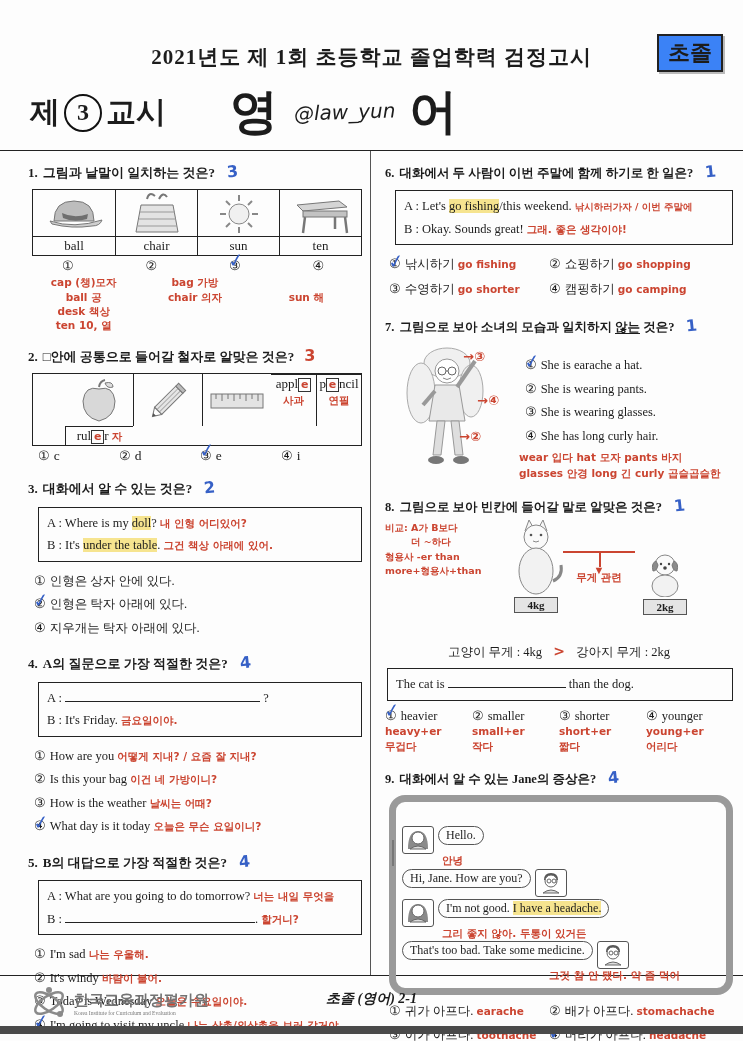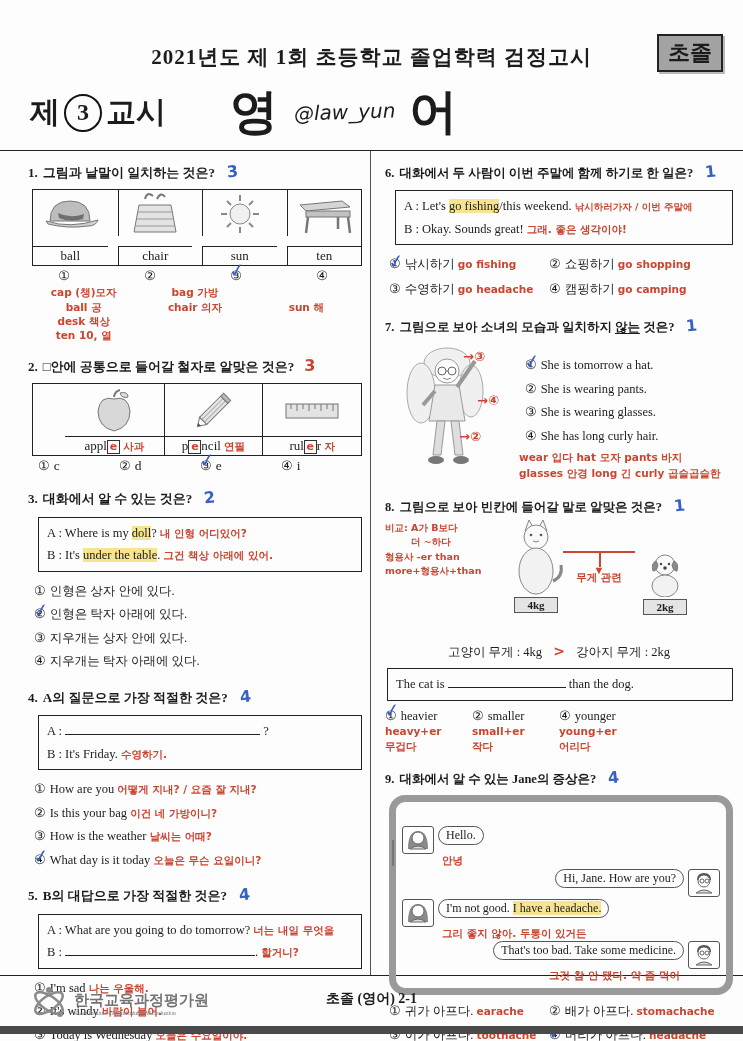--- a/index.html
+++ b/index.html
@@ -2,21 +2,21 @@
 <html><head>
 <meta charset="utf-8">
 <style>
   html,body{margin:0;padding:0;background:#fff;}
   .page{position:relative;width:743px;height:1041px;background:#fdfdfd;overflow:hidden;
         font-family:"Liberation Serif","DejaVu Serif",serif;color:#1c1c1c;}
   
   .hdr{position:relative;height:150px;}
   .exam-title{position:absolute;top:43px;left:0;width:100%;text-align:center;
               font-size:21px;font-weight:bold;letter-spacing:1px;}
-  .badge{position:absolute;top:34px;right:20px;background:#a3a3a3;border:2px solid #222;
+  .badge{position:absolute;top:34px;right:20px;background:#3b82f6;border:2px solid #222;
          padding:2px 9px;font-size:22px;font-weight:bold;box-shadow:2px 2px 0 #bbb;}
   .period{position:absolute;top:92px;left:30px;font-size:30px;font-weight:bold;
           display:flex;align-items:center;gap:4px;}
   .circle-num{display:inline-flex;align-items:center;justify-content:center;width:34px;height:34px;
           border:2.5px solid #111;border-radius:50%;font-size:24px;}
   .subject{position:absolute;top:80px;left:230px;font-size:48px;font-weight:bold;
            display:flex;align-items:center;gap:14px;letter-spacing:2px;}
   .handle{font-family:"DejaVu Sans",sans-serif;font-style:italic;font-size:20px;
           font-weight:normal;letter-spacing:0;transform:rotate(-2deg);}
   
@@ -37,22 +37,22 @@
   .dlg{border:1.5px solid #222;padding:4px 8px;margin:7px 0 7px 10px;font-size:12.5px;line-height:1.8;}
   .opt-line{font-size:12.5px;line-height:1.8;margin-left:6px;}
   .optnum{position:relative;display:inline-block;margin-right:4px;font-size:13px;}
   .chk::after{content:"✓";position:absolute;left:-1px;top:-9px;color:#3660c6;font-size:19px;
        font-weight:bold;font-family:"DejaVu Sans",sans-serif;transform:rotate(-8deg);}
   .hl{background:#f6e48f;}
   .blank{display:inline-block;border-bottom:1.2px solid #222;height:12px;vertical-align:baseline;}
   .grid2{display:grid;grid-template-columns:1fr 1.15fr;font-size:12.5px;line-height:1.9;margin-left:4px;}
   
   .imgtable{display:grid;border:1.5px solid #222;margin:6px 0 2px 4px;text-align:center;}
-  .t4{grid-template-columns:repeat(4,1fr);gap:10px;}
-  .t3{grid-template-columns:repeat(3,1fr);padding-left:32px;}
+  .t4{grid-template-columns:repeat(4,1fr);}
+  .t3{grid-template-columns:repeat(5,1fr);padding-left:32px;}
   .cell{border-left:1px solid #222;padding:3px 2px 1px;}
   .cell.fc{border-left:none;}
   .wcell{border-left:1px solid #222;border-top:1px solid #222;font-size:13px;padding:1px 2px;}
   .wcell.fc{border-left:none;}
   .numrow{display:grid;text-align:center;font-size:13.5px;margin-top:2px;}
   .noterow{display:grid;text-align:center;line-height:1.35;margin-top:1px;}
   .ltr-box{display:inline-block;border:1px solid #333;min-width:11px;line-height:12px;
            color:#cb4531;font-family:"DejaVu Sans",sans-serif;font-weight:bold;font-size:11px;}
   
   .q7-body{display:flex;gap:6px;margin-top:4px;}
@@ -68,31 +68,31 @@
   .q8-brline::after{content:"";position:absolute;left:50%;top:0;width:2px;height:14px;background:#cb4531;}
   .q8-brarrow{color:#cb4531;font-size:11px;line-height:2px;}
   .scalebox{display:inline-block;border:1.5px solid #555;background:#e4e4e4;font-weight:bold;
             font-size:11px;padding:1px 12px;}
   .wline{text-align:center;font-size:12.5px;margin:2px 0 4px;}
   .opt4{display:grid;grid-template-columns:repeat(4,1fr);font-size:12.5px;margin-top:2px;}
   
   .phone{border:7px solid #9a9a9a;border-radius:16px;width:318px;padding:24px 6px 4px;margin:6px 0 4px 4px;position:relative;}
   .phone::before{content:"";position:absolute;left:-4px;top:38px;width:2px;height:26px;background:#777;}
   .crow{display:flex;align-items:flex-start;gap:4px;margin-bottom:2px;}
-  .crow.right{justify-content:flex-end;}
+  .crow.right{}
   .avatar{width:30px;height:26px;border:1px solid #555;border-radius:3px;flex:none;background:#fff;}
   .bubble{border:1.2px solid #555;border-radius:10px;padding:1px 7px;font-size:12px;white-space:nowrap;}
   .bnote{margin:-1px 0 2px 40px;line-height:1.1;}
   .bnote.r{text-align:right;margin-right:40px;margin-left:0;}
   
   .ftr{position:relative;height:58px;}
   .org{position:absolute;left:30px;top:10px;display:flex;align-items:center;gap:6px;}
   .org-kor{font-size:15px;font-weight:bold;color:#737373;}
   .org-eng{font-size:5.5px;color:#777;}
-  .pageno{position:absolute;left:0;width:100%;text-align:center;top:14px;font-size:14px;font-weight:bold;}
+  .pageno{position:absolute;left:0;width:100%;text-align:center;top:14px;font-size:14px;font-weight:bold;font-style:italic;}
   .botbar{position:absolute;bottom:0;left:0;width:100%;height:8px;background:#4a4a4a;}
   svg{display:block;margin:0 auto;}
   u{text-underline-offset:2px;}
 </style>
 </head>
 <body>
 
 <div class="page">
 
   <div class="hdr">
@@ -232,31 +232,30 @@
       <div class="q">
         <div class="q-head">
           <span class="q-num">3.</span><span>대화에서 알 수 있는 것은?</span><span class="hwb">2</span>
         </div>
         <div class="dlg">
           <div><span>A : Where is my </span><span class="hl">doll</span><span>?</span> <span class="hw">내 인형 어디있어?</span></div>
           <div><span>B : It's </span><span class="hl">under the table</span><span>.</span> <span class="hw">그건 책상 아래에 있어.</span></div>
         </div>
         <div class="opt-line"><span class="optnum">①</span><span>인형은 상자 안에 있다.</span></div>
         <div class="opt-line"><span class="optnum chk">②</span><span>인형은 탁자 아래에 있다.</span></div>
-        <div class="opt-line"><span class="optnum">③</span><span>지우개는 상자 안에 있다.</span></div>
         <div class="opt-line"><span class="optnum">④</span><span>지우개는 탁자 아래에 있다.</span></div>
       </div>
 
       <div class="q">
         <div class="q-head">
           <span class="q-num">4.</span><span>A의 질문으로 가장 적절한 것은?</span><span class="hwb">4</span>
         </div>
         <div class="dlg">
           <div><span>A :</span> <span class="blank" style="width:195px;"></span> <span>?</span></div>
-          <div><span>B : It's Friday.</span> <span class="hw">수영하기.</span></div>
+          <div><span>B : It's Friday.</span> <span class="hw">금요일이야.</span></div>
         </div>
         <div class="opt-line"><span class="optnum">①</span><span>How are you</span> <span class="hw">어떻게 지내? / 요즘 잘 지내?</span></div>
         <div class="opt-line"><span class="optnum">②</span><span>Is this your bag</span> <span class="hw">이건 네 가방이니?</span></div>
         <div class="opt-line"><span class="optnum">③</span><span>How is the weather</span> <span class="hw">날씨는 어때?</span></div>
         <div class="opt-line"><span class="optnum chk">④</span><span>What day is it today</span> <span class="hw">오늘은 무슨 요일이니?</span></div>
       </div>
 
       <div class="q">
         <div class="q-head">
           <span class="q-num">5.</span><span>B의 대답으로 가장 적절한 것은?</span><span class="hwb">4</span>
@@ -278,21 +277,21 @@
         <div class="q-head" style="font-size:12.5px;">
           <span class="q-num">6.</span><span>대화에서 두 사람이 이번 주말에 함께 하기로 한 일은?</span><span class="hwb">1</span>
         </div>
         <div class="dlg">
           <div><span>A : Let's </span><span class="hl">go fishing</span><span>/this weekend.</span> <span class="hw hw-s">낚시하러가자 / 이번 주말에</span></div>
           <div><span>B : Okay. Sounds great!</span> <span class="hw">그래. 좋은 생각이야!</span></div>
         </div>
         <div class="grid2">
           <span><span class="optnum chk">①</span><span>낚시하기</span> <span class="hw">go fishing</span></span>
           <span><span class="optnum">②</span><span>쇼핑하기</span> <span class="hw">go shopping</span></span>
-          <span><span class="optnum">③</span><span>수영하기</span> <span class="hw">go headache</span></span>
+          <span><span class="optnum">③</span><span>수영하기</span> <span class="hw">go shorter</span></span>
           <span><span class="optnum">④</span><span>캠핑하기</span> <span class="hw">go camping</span></span>
         </div>
       </div>
 
       <div class="q">
         <div class="q-head" style="font-size:12.5px;">
           <span class="q-num">7.</span><span><span>그림으로 보아 소녀의 모습과 일치하지 </span><u>않는</u><span> 것은?</span></span><span class="hwb">1</span>
         </div>
         <div class="q7-body">
           <div class="fig-wrap">
@@ -311,21 +310,21 @@
               <path d="M44 80 L52 80 L48 114 L40 114 Z" fill="#dedede" stroke="#999"></path>
               <path d="M58 80 L66 80 L70 114 L62 114 Z" fill="#dedede" stroke="#999"></path>
               <ellipse cx="43" cy="119" rx="8" ry="4" fill="#777"></ellipse>
               <ellipse cx="68" cy="119" rx="8" ry="4" fill="#777"></ellipse>
             </svg>
             <span class="fig-ann" style="top:8px;left:78px;"><span>→</span><span>③</span></span>
             <span class="fig-ann" style="top:52px;left:92px;"><span>→</span><span>④</span></span>
             <span class="fig-ann" style="top:88px;left:74px;"><span>→</span><span>②</span></span>
           </div>
           <div style="padding-top:12px;">
-            <div class="opt-line"><span class="optnum chk">①</span><span>She is tomorrow a hat.</span></div>
+            <div class="opt-line"><span class="optnum chk">①</span><span>She is earache a hat.</span></div>
             <div class="opt-line"><span class="optnum">②</span><span>She is wearing pants.</span></div>
             <div class="opt-line"><span class="optnum">③</span><span>She is wearing glasses.</span></div>
             <div class="opt-line"><span class="optnum">④</span><span>She has long curly hair.</span></div>
             <div class="hw" style="margin-top:3px;line-height:1.5;">
               <span>wear 입다   hat 모자   pants 바지</span><br><span>glasses 안경   long 긴   curly 곱슬곱슬한</span>
             </div>
           </div>
         </div>
       </div>
 
@@ -375,20 +374,21 @@
           <span>고양이 무게 : 4kg</span>
           <span class="hw" style="font-size:14px;margin:0 8px;">&gt;</span>
           <span>강아지 무게 : 2kg</span>
         </div>
         <div class="dlg" style="margin-left:2px;">
           <span>The cat is</span> <span class="blank" style="width:118px;"></span> <span>than the dog.</span>
         </div>
         <div class="opt4">
           <span><span class="optnum chk">①</span><span>heavier</span><br><span class="hw">heavy+er</span><br><span class="hw">무겁다</span></span>
           <span><span class="optnum">②</span><span>smaller</span><br><span class="hw">small+er</span><br><span class="hw">작다</span></span>
+          <span><span class="optnum">③</span><span>shorter</span><br><span class="hw">short+er</span><br><span class="hw">짧다</span></span>
           <span><span class="optnum">④</span><span>younger</span><br><span class="hw">young+er</span><br><span class="hw">어리다</span></span>
         </div>
       </div>
 
       <div class="q">
         <div class="q-head" style="font-size:12.5px;">
           <span class="q-num">9.</span><span>대화에서 알 수 있는 Jane의 증상은?</span><span class="hwb">4</span>
         </div>
         <div class="phone">
           <div class="crow">

